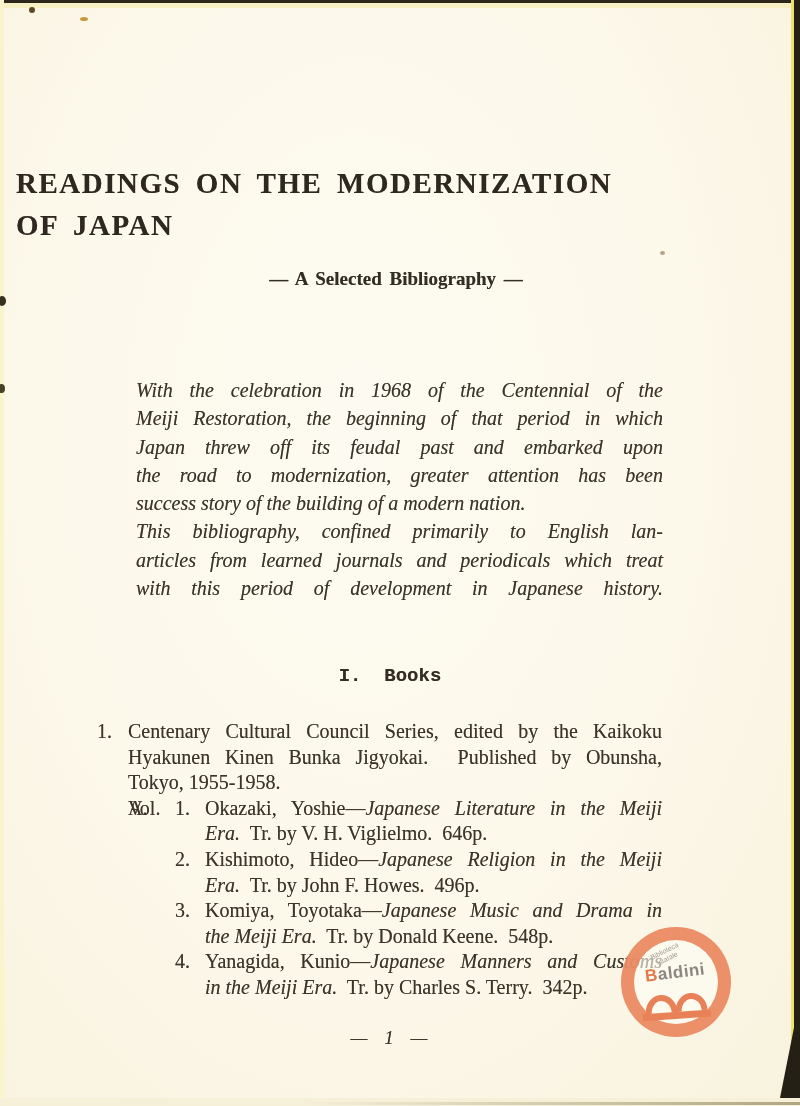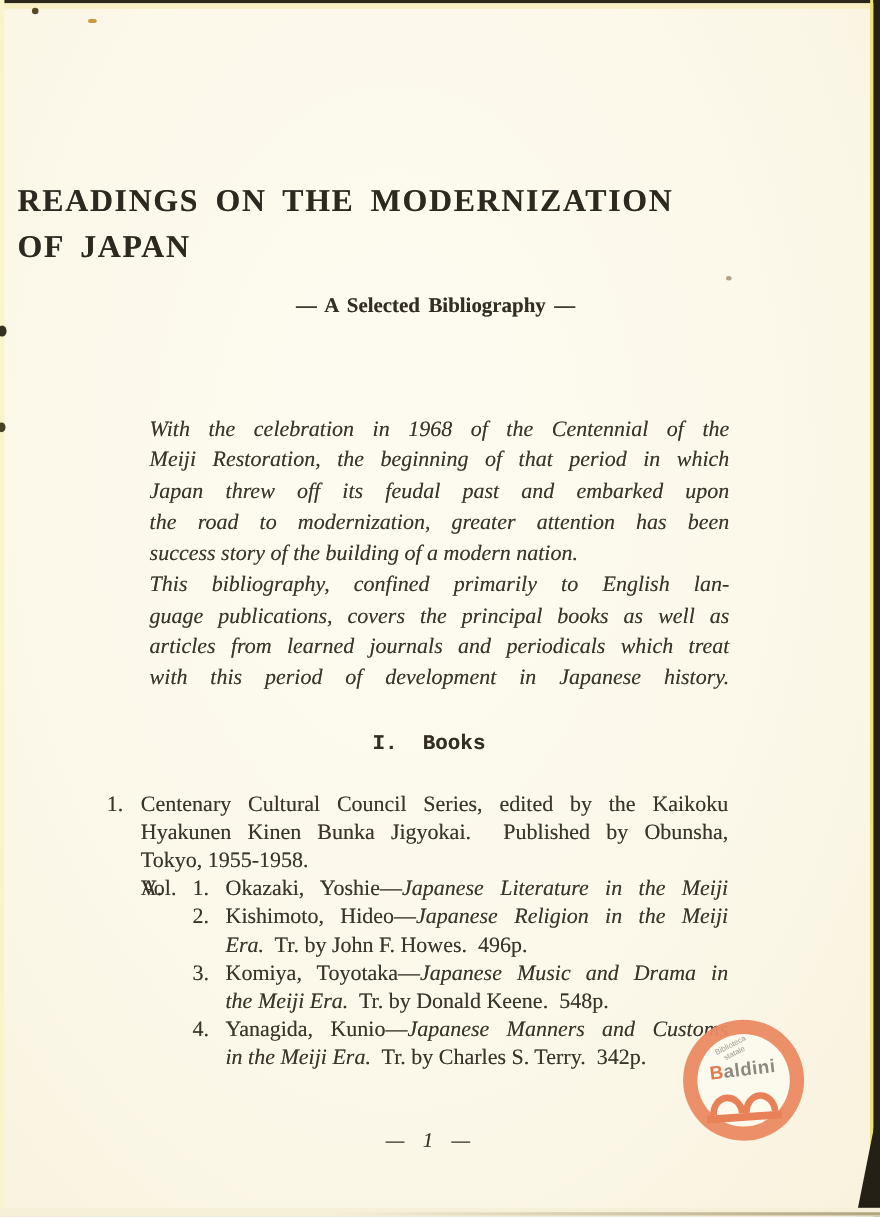--- a/index.html
+++ b/index.html
@@ -89,41 +89,41 @@
 
     <div class="subtitle">— A Selected Bibliography —</div>
 
     <div class="intro">
       <div class="ln jl">With the celebration in 1968 of the Centennial of the</div>
       <div class="ln jl">Meiji Restoration, the beginning of that period in which</div>
       <div class="ln jl">Japan threw off its feudal past and embarked upon</div>
       <div class="ln jl">the road to modernization, greater attention has been</div>
       <div class="ln ll">success story of the building of a modern nation.</div>
       <div class="ln jl">This bibliography, confined primarily to English lan-</div>
-      <div class="ln jl">guage publications, covers the principal books as well as</div>
       <div class="ln jl">articles from learned journals and periodicals which treat</div>
       <div class="ln jl">with this period of development in Japanese history.</div>
     </div>
 
     <div class="books-heading">I.  Books</div>
 
     <div class="entry">
       <span class="entry-num">1.</span>
       <div class="ln jl">Centenary Cultural Council Series, edited by the Kaikoku</div>
       <div class="ln jl">Hyakunen Kinen Bunka Jigyokai.  Published by Obunsha,</div>
       <div class="ln ll">Tokyo, 1955-1958.</div>
 
       <div class="suba">
         <span class="suba-label">A.</span>
       </div>
 
       <div class="vol-row">
         <span class="vol-word">Vol.</span>
         <span class="vol-num">1.</span>
         <div class="ln jl"><span class="ro">Okazaki, Yoshie—</span><span class="it">Japanese Literature in the Meiji</span></div>
+        <div class="ln ll"><span class="it">Era.</span><span class="ro">  Tr. by V. H. Viglielmo.  646p.</span></div>
       </div>
 
       <div class="vol-row">
         <span class="vol-num">2.</span>
         <div class="ln jl"><span class="ro">Kishimoto, Hideo—</span><span class="it">Japanese Religion in the Meiji</span></div>
         <div class="ln ll"><span class="it">Era.</span><span class="ro">  Tr. by John F. Howes.  496p.</span></div>
       </div>
 
       <div class="vol-row">
         <span class="vol-num">3.</span>

